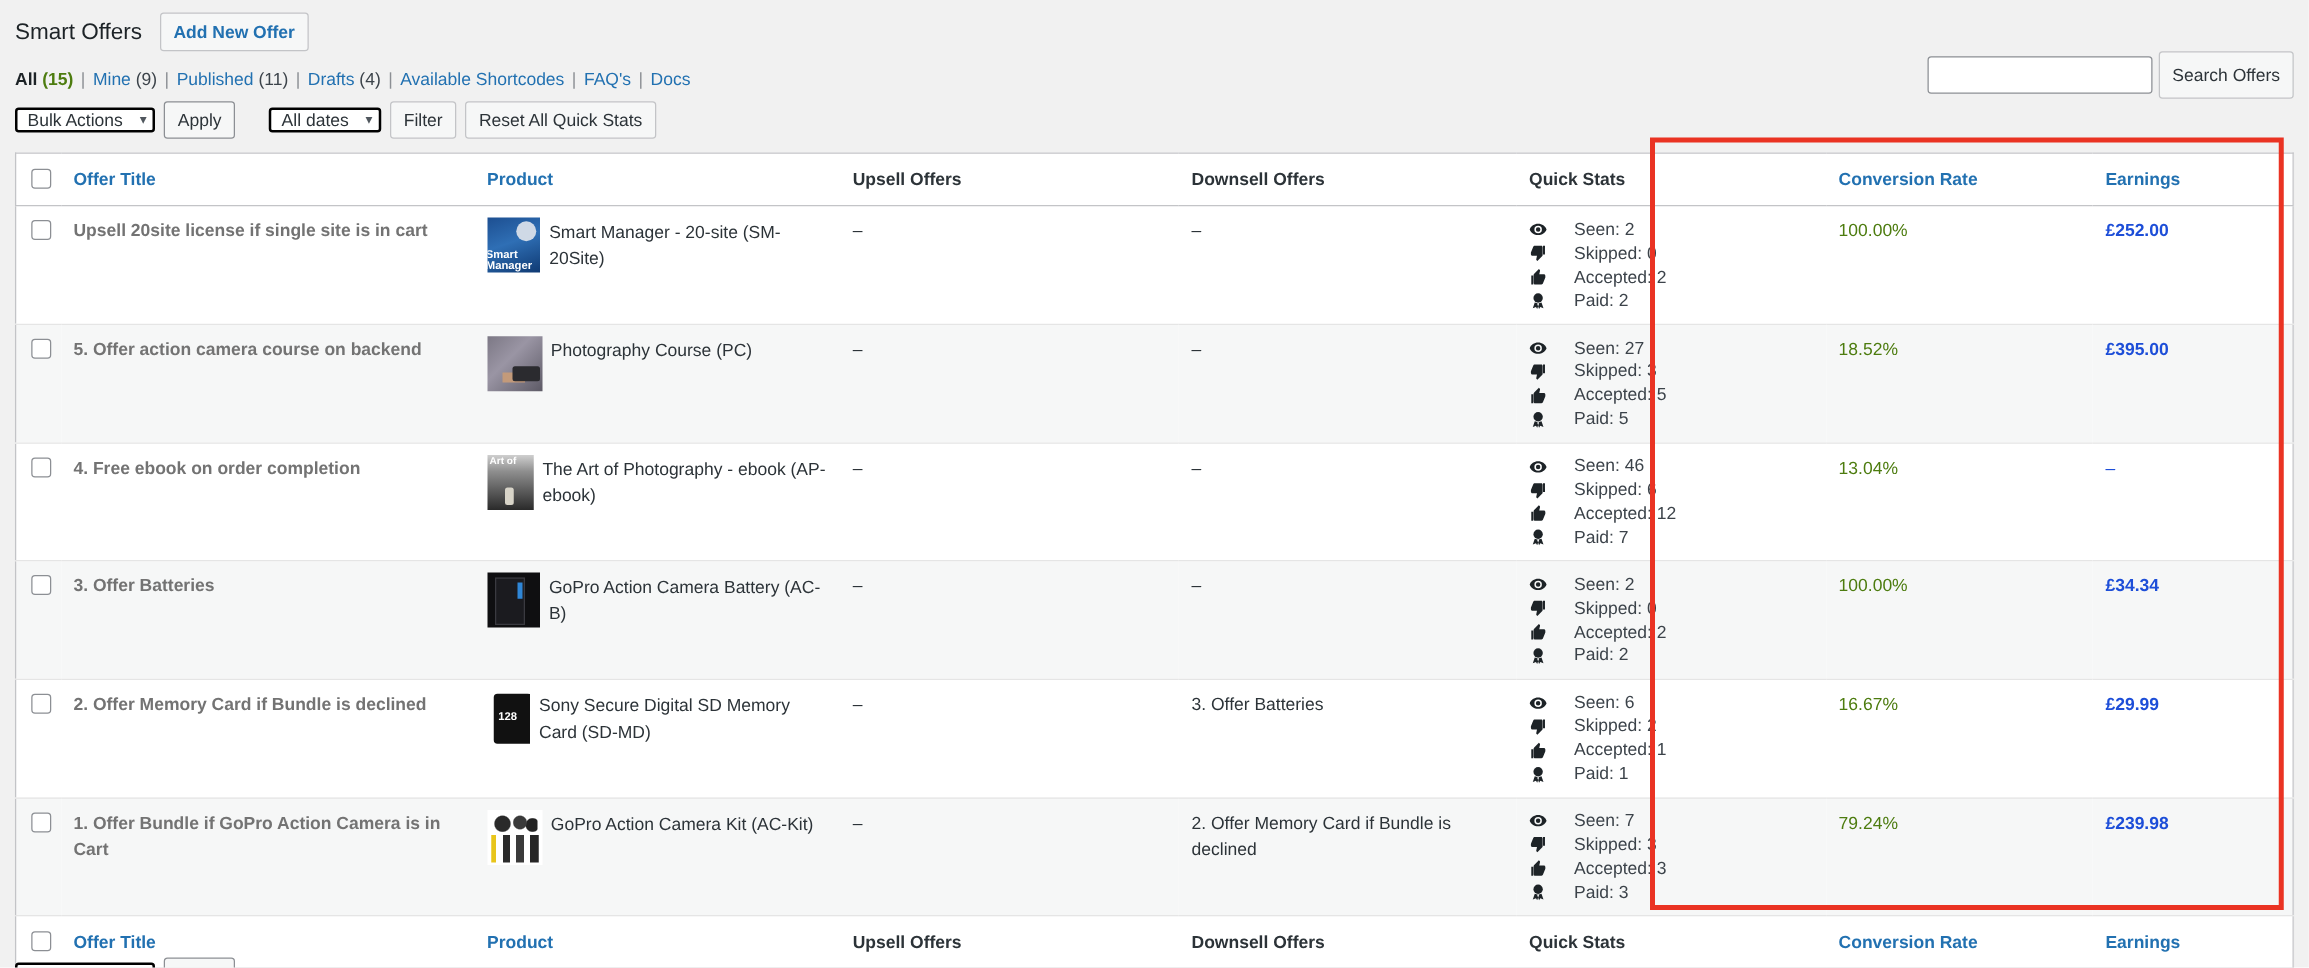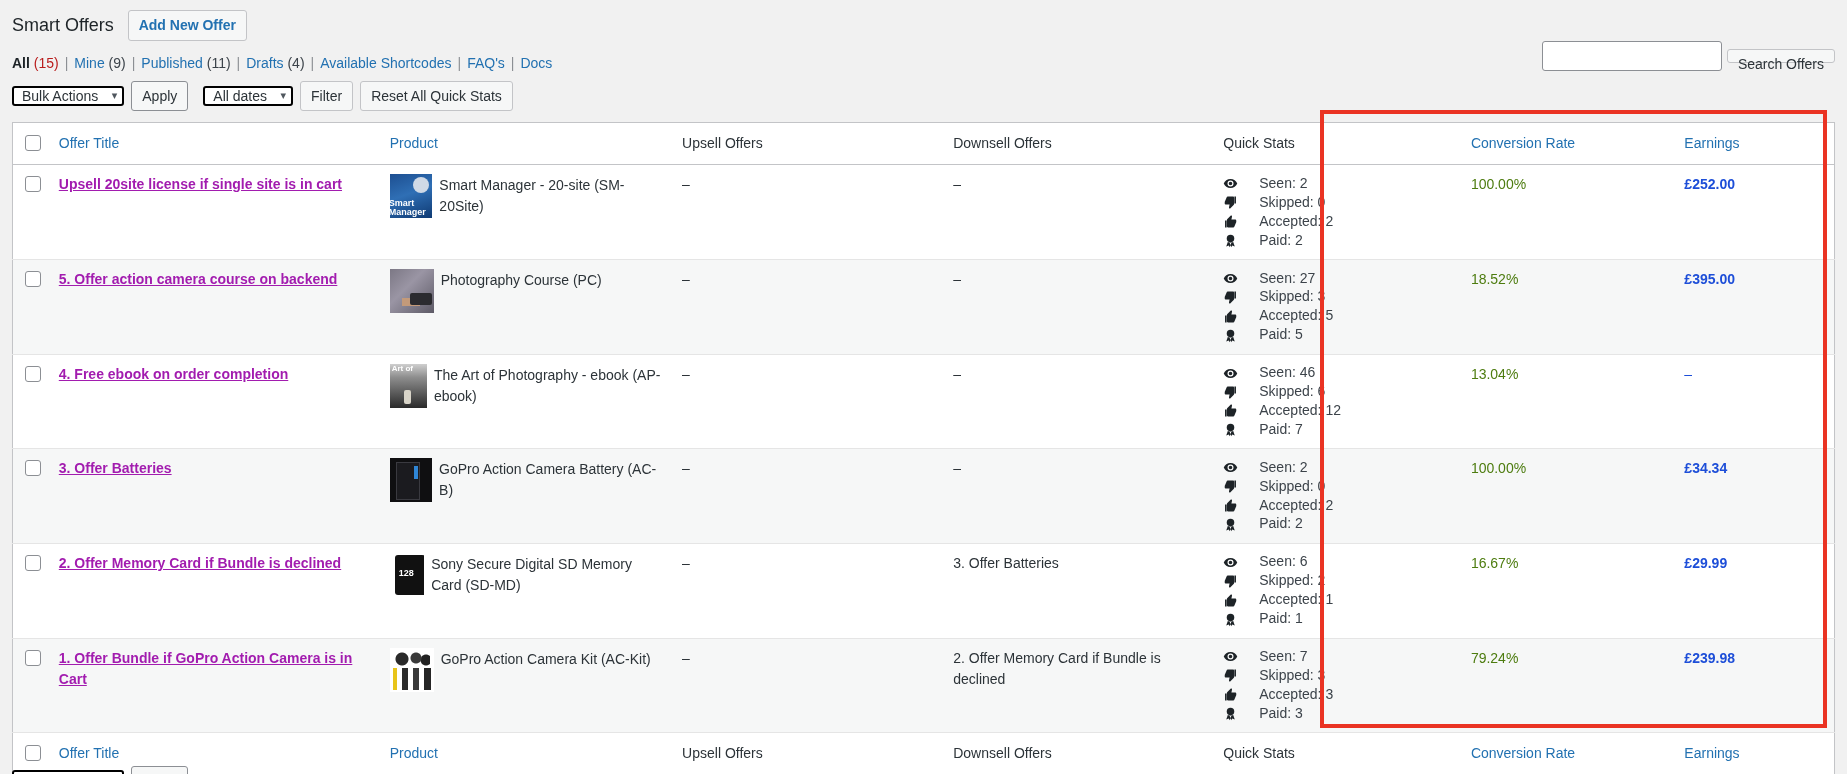--- a/index.html
+++ b/index.html
@@ -22,21 +22,21 @@
     font-size:14px; font-weight:600; color:#2271b1;
     border:1px solid #c3c4c7; background:#f6f7f7;
     border-radius:3px; padding:3px 10px 4px; line-height:1.6;
     cursor:pointer; white-space:nowrap;
   }
 
   
   .subsub { margin:14px 0 0 12px; font-size:14px; display:flex; align-items:center; }
   .subsub .itm { white-space:nowrap; }
   .subsub .itm.current { color:#1d2327; font-weight:600; }
-  .subsub .itm.current .cnt { font-weight:400; color:#b91c1c;}
+  .subsub .itm.current .cnt { font-weight:700; color:#4d7c0f;}
   .subsub .sep { color:#8c8f94; padding:0 6px; }
   .subsub .cnt { color:#3c434a; }
 
   
   .tablenav { margin:8px 0 0 0; padding:0 12px; display:flex; align-items:center; height:34px; }
   .tablenav .left { display:flex; align-items:center; gap:7px; }
   select.ctl, .fakeselect {
     -webkit-appearance:none; appearance:none;
     border:2px solid #000000; background:#fff; border-radius:3px;
     height:30px; padding:0 24px 0 8px; font-size:14px; color:#2c3338;
@@ -70,54 +70,54 @@
   }
   .of-total { color:#3c434a; padding:0 3px; }
 
   
   .searchbox { position:absolute; right:12px; top:41px; display:flex; gap:5px; align-items:center; }
   .searchbox input {
     width:180px; height:30px; border:1px solid #8c8f94; border-radius:3px;
     background:#fff; font-size:14px; padding:0 8px;
     font-family:"Liberation Sans", sans-serif;
   }
-  .searchbox .btn { height:14px; }
+  .searchbox .btn { height:38px; }
 
   
   .wp-list-table {
     width:calc(100% - 24px); margin:9px 12px 0 12px;
     border:1px solid #c3c4c7; border-radius:0;
     background:#fff; border-collapse:collapse; table-layout:fixed;
     box-shadow:0 1px 1px rgba(0,0,0,.04);
   }
   .wp-list-table th, .wp-list-table td {
     text-align:left; vertical-align:top; font-size:14px;
     padding:9px 10px; line-height:1.5;
   }
   .wp-list-table thead th, .wp-list-table tfoot th {
-    font-weight:400; color:#2c3338; font-size:14px; padding-top:10px; padding-bottom:10px;
+    font-weight:700; color:#2c3338; font-size:14px; padding-top:10px; padding-bottom:10px;
   }
   .wp-list-table thead tr { border-bottom:1px solid #c3c4c7; }
   .wp-list-table tfoot tr { border-top:1px solid #c3c4c7; }
   .wp-list-table tbody tr { border-bottom:1px solid #e5e5e5; }
   .wp-list-table tbody tr.alt { background:#f6f7f7; }
   .col-cb { width:34px; padding-left:12px !important; padding-right:0 !important; }
   .col-title { width:310px; }
   .col-product { width:274px; }
   .col-upsell { width:254px; }
   .col-downsell { width:253px; }
   .col-qs { width:232px; }
   .col-cr { width:200px; }
   .col-earn { width:150px; }
   .cb {
     width:16px; height:16px; border:1px solid #8c8f94; background:#fff;
     border-radius:3px; display:inline-block; vertical-align:top; margin-top:2px;
     cursor:pointer;
   }
-  .row-title { color:#a21caf; font-weight:700; font-size:14px;text-decoration:underline; }
+  .row-title { color:#737373; font-weight:700; font-size:14px; }
   .thumb {
     width:44px; height:44px; display:inline-block; vertical-align:top;
     margin-right:7px; border:0; background-size:cover; background-position:center;
     position:relative; overflow:hidden;
   }
   .prod-cell { display:flex; align-items:flex-start; }
   .prod-name { color:#2c3338; padding-top:1px; }
   .dash { color:#2c3338; }
   .qs-line { display:flex; align-items:center; gap:21px; white-space:nowrap; line-height:1.28; padding:0.5px 0; }
   .qs-ico { width:15px; height:15px; flex:0 0 15px; display:inline-flex; align-items:center; justify-content:center; }
@@ -216,21 +216,21 @@
     <span class="sep">|</span>
     <span class="itm"><a href="#">Docs</a></span>
   </div>
 
 <div class="tablenav">
   <div class="left">
     <span class="selwrap">
       <span class="fakeselect">Bulk Actions</span>
     </span>
     <button class="btn apply">Apply</button>
-    <span class="selwrap" style="margin-left:8px;">
+    <span class="selwrap" style="margin-left:20px;">
       <span class="fakeselect" style="width:128px;">All dates</span>
     </span>
     <button class="btn">Filter</button>
     <button class="btn">Reset All Quick Stats</button>
   </div>
 </div>
 
 <div class="searchbox">
   <input placeholder="" style="">
   <button class="btn">Search Offers</button>

